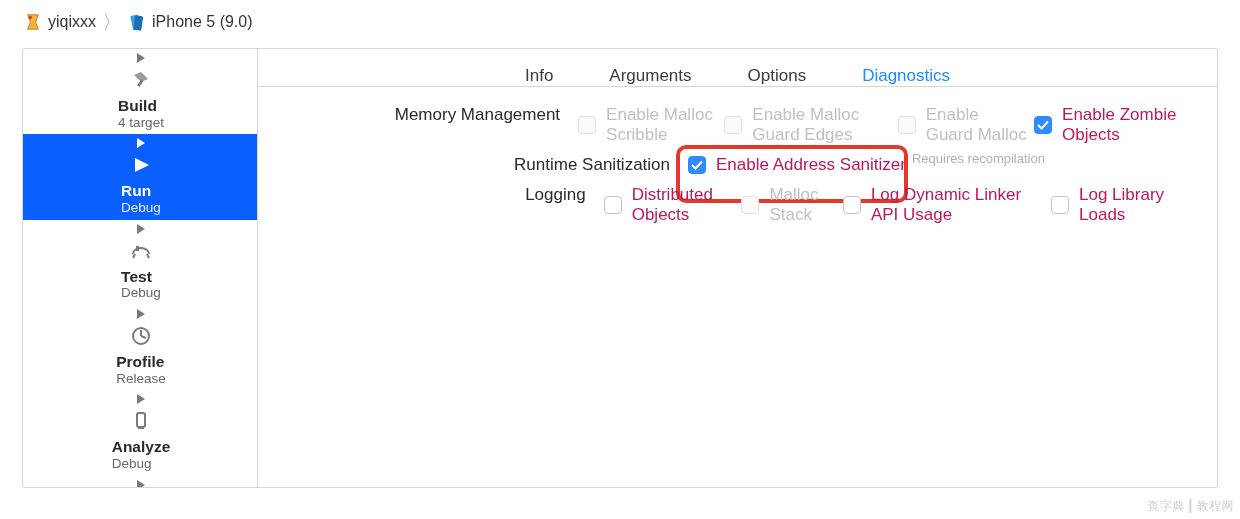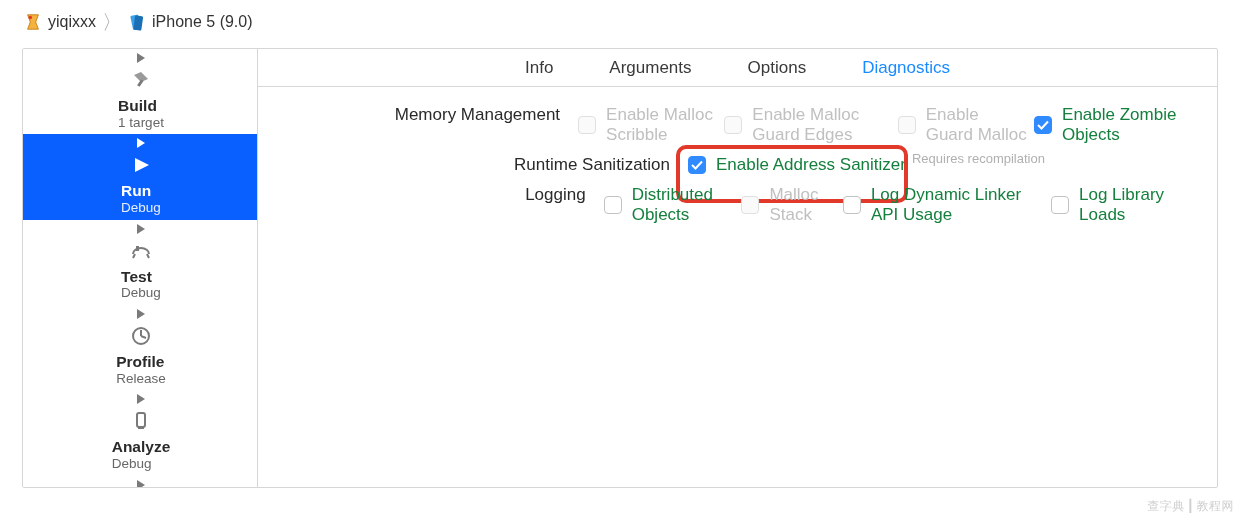--- a/index.html
+++ b/index.html
@@ -14,30 +14,30 @@
   .side-item { display: flex; align-items: center; gap: 6px; padding: 4px 8px 4px 10px; cursor: default; flex-direction: column; }
   .side-item.selected { background: #0a60ff; color: #ffffff; }
   .side-item .disclosure { width: 10px; display: flex; justify-content: center; }
   .side-item .disclosure svg { width: 8px; height: 10px; }
   .side-item .scheme-icon { width: 22px; height: 22px; display: flex; align-items: center; justify-content: center; }
   .side-item .labels { display: flex; flex-direction: column; line-height: 1.15; }
   .side-item .title { font-weight: 600; font-size: 15.5px; }
   .side-item .subtitle { font-size: 13.5px; color: #666; }
   .side-item.selected .subtitle { color: #e6eeff; }
   .content { flex: 1; display: flex; flex-direction: column; }
-  .tabbar { display: flex; justify-content: center; gap: 56px; border-bottom: 1px solid #d6d6d6; height: 38px; align-items: center; }
+  .tabbar { display: flex; justify-content: center; gap: 56px; border-bottom: 1px solid #d6d6d6; height: 38px; align-items: flex-end; }
   .tab { font-size: 17px; color: #3a3a3a; cursor: default; }
   .tab.active { color: #1a8bff; }
   .settings { flex: 1; padding: 18px 40px 10px 40px; position: relative; }
   .row-group { display: flex; margin-bottom: 10px; }
   .row-label { width: 390px; text-align: right; padding-right: 18px; font-size: 17px; color: #2a2a2a; padding-top: 0px; }
   .options { display: flex; flex-direction: row; gap: 6px; }
   .opt { display: flex; align-items: center; gap: 10px; position: relative; }
   .opt-sub { font-size: 13px; color: #b0b0b0; margin-top: -4px; }
-  .opt-label { font-size: 17px; color: #15803d; }
+  .opt-label { font-size: 17px; color: #be185d; }
   .opt-label.disabled { color: #c0c0c0; }
   .chk { width: 18px; height: 18px; border-radius: 4px; border: 1px solid #c3c3c3; background: #ffffff; display: inline-flex; align-items: center; justify-content: center; flex-shrink: 0; }
   .chk.disabled { border-color: #e0e0e0; background: #fafafa; }
   .chk.checked { background: #2f8bff; border-color: #2f8bff; }
   .chk.checked svg { width: 12px; height: 10px; }
   .highlight-box { position: absolute; border: 4px solid #e13a2b; border-radius: 10px; pointer-events: none; }
   .watermark { position: absolute; right: 6px; bottom: 4px; font-size: 12px; color: #cfcfcf; letter-spacing: 0.5px; font-family: sans-serif; }
   .watermark .sep { color: #cfcfcf; padding: 0 2px; }
 </style>
 </head>
@@ -73,21 +73,21 @@
             </svg>
           </span>
       <span class="scheme-icon">
             <svg viewBox="0 0 22 22">
               <path d="M4 6 L11 3 L18 10 L11 13 Z" fill="#9a9a9a"></path>
               <rect x="9" y="11" width="3" height="7" fill="#7a7a7a" transform="rotate(35 11 14)"></rect>
             </svg>
           </span>
       <span class="labels">
         <span class="title">Build</span>
-        <span class="subtitle">1 target</span>
+        <span class="subtitle">4 target</span>
       </span>
     </div>
 
     <div class="side-item selected">
       <span class="disclosure">
             <svg viewBox="0 0 8 10">
               <polygon points="0,0 8,5 0,10" fill="#ffffff"></polygon>
             </svg>
           </span>
       <span class="scheme-icon">

